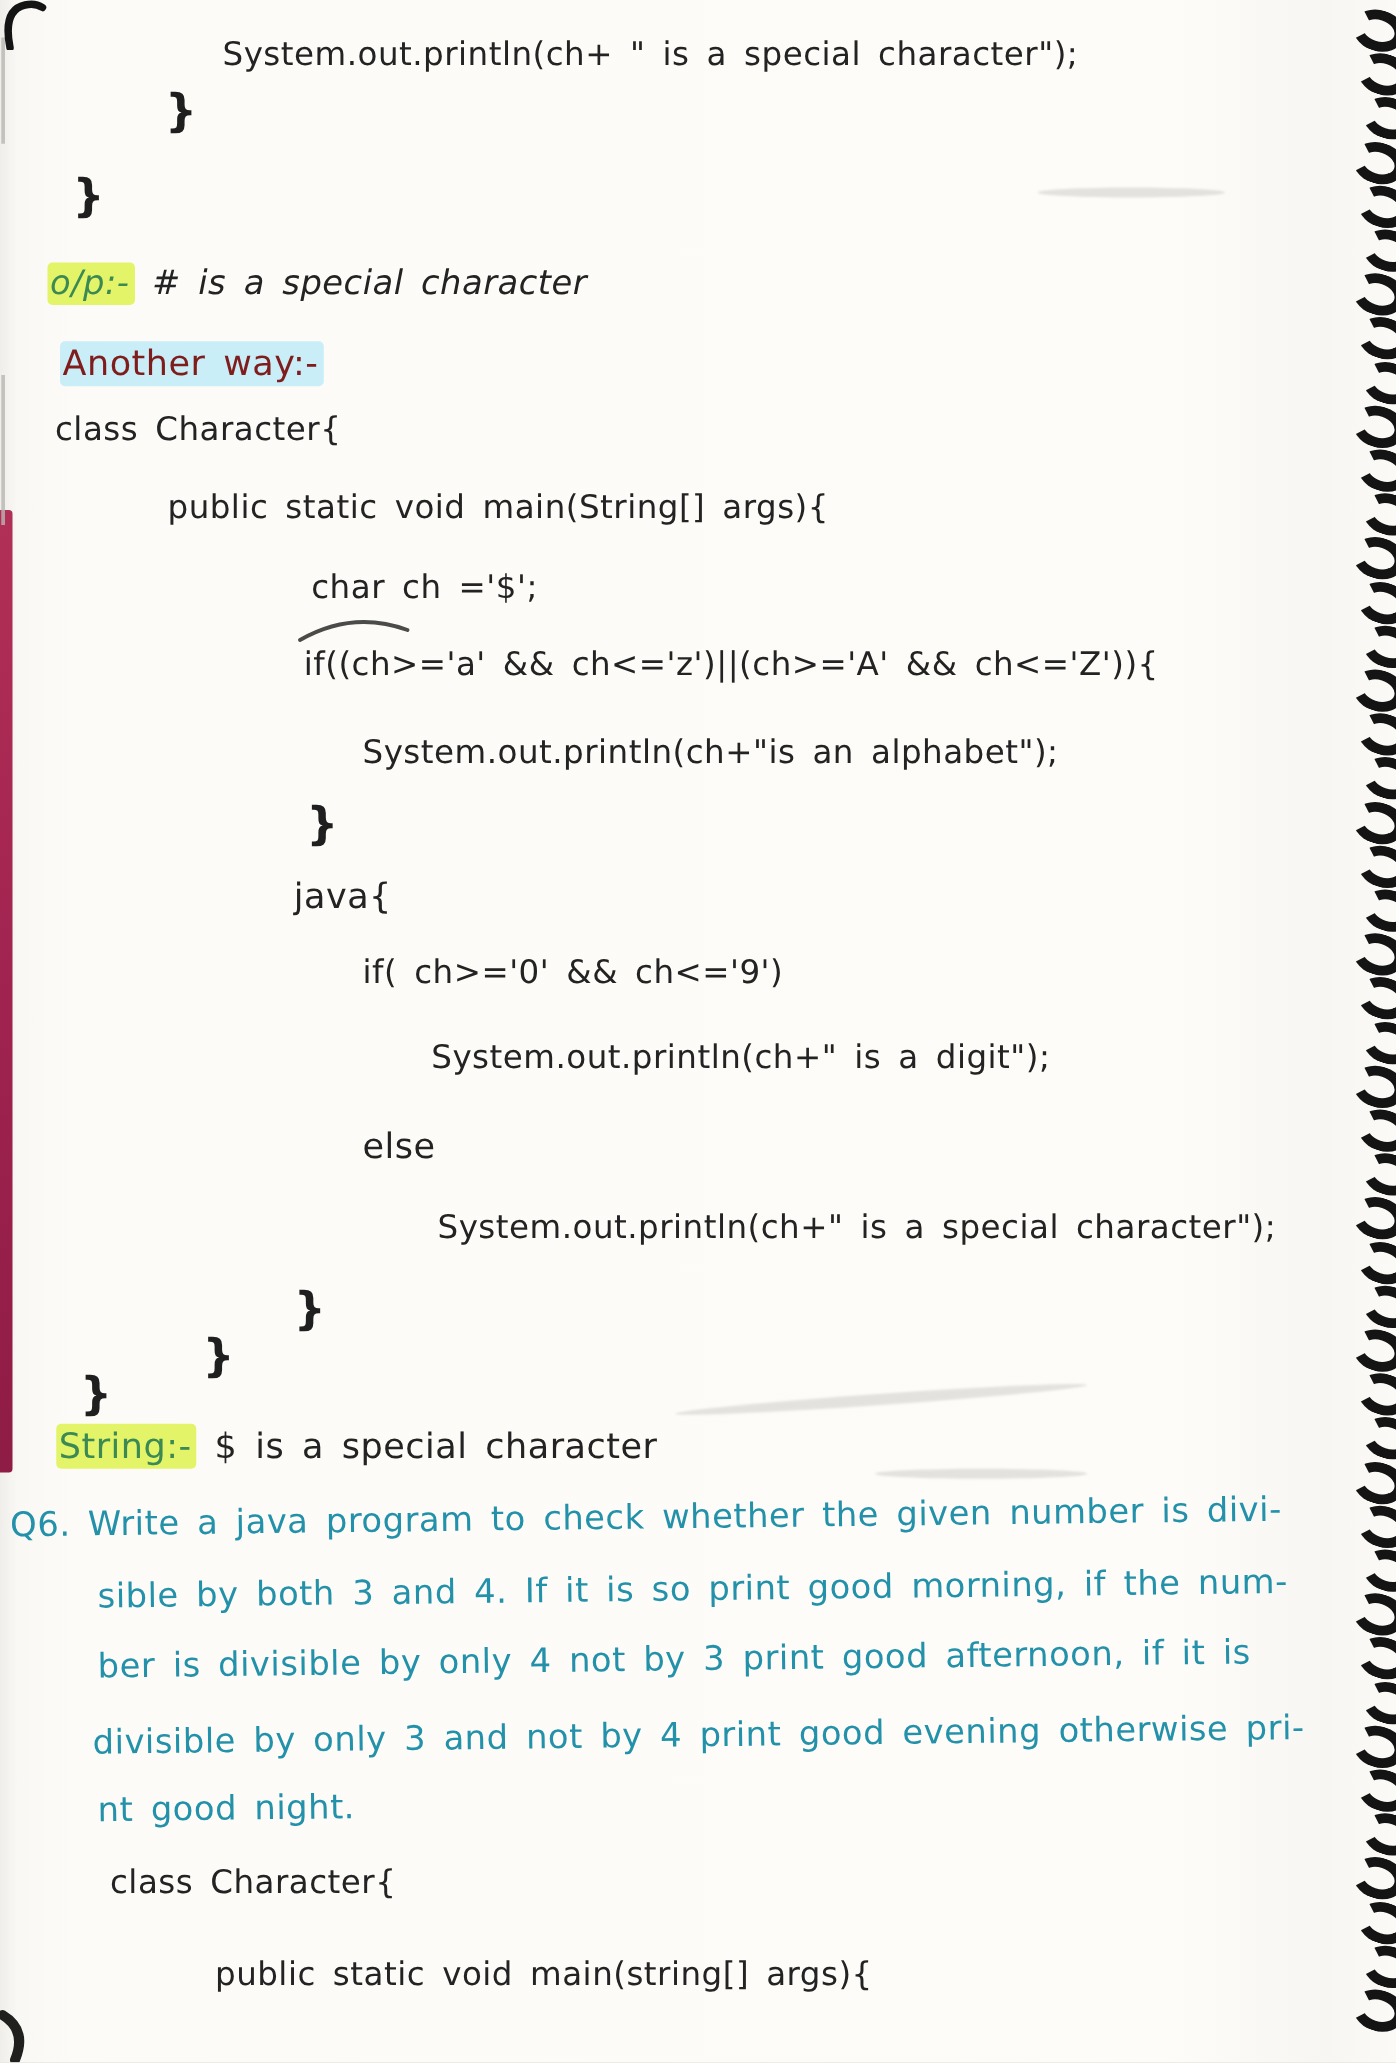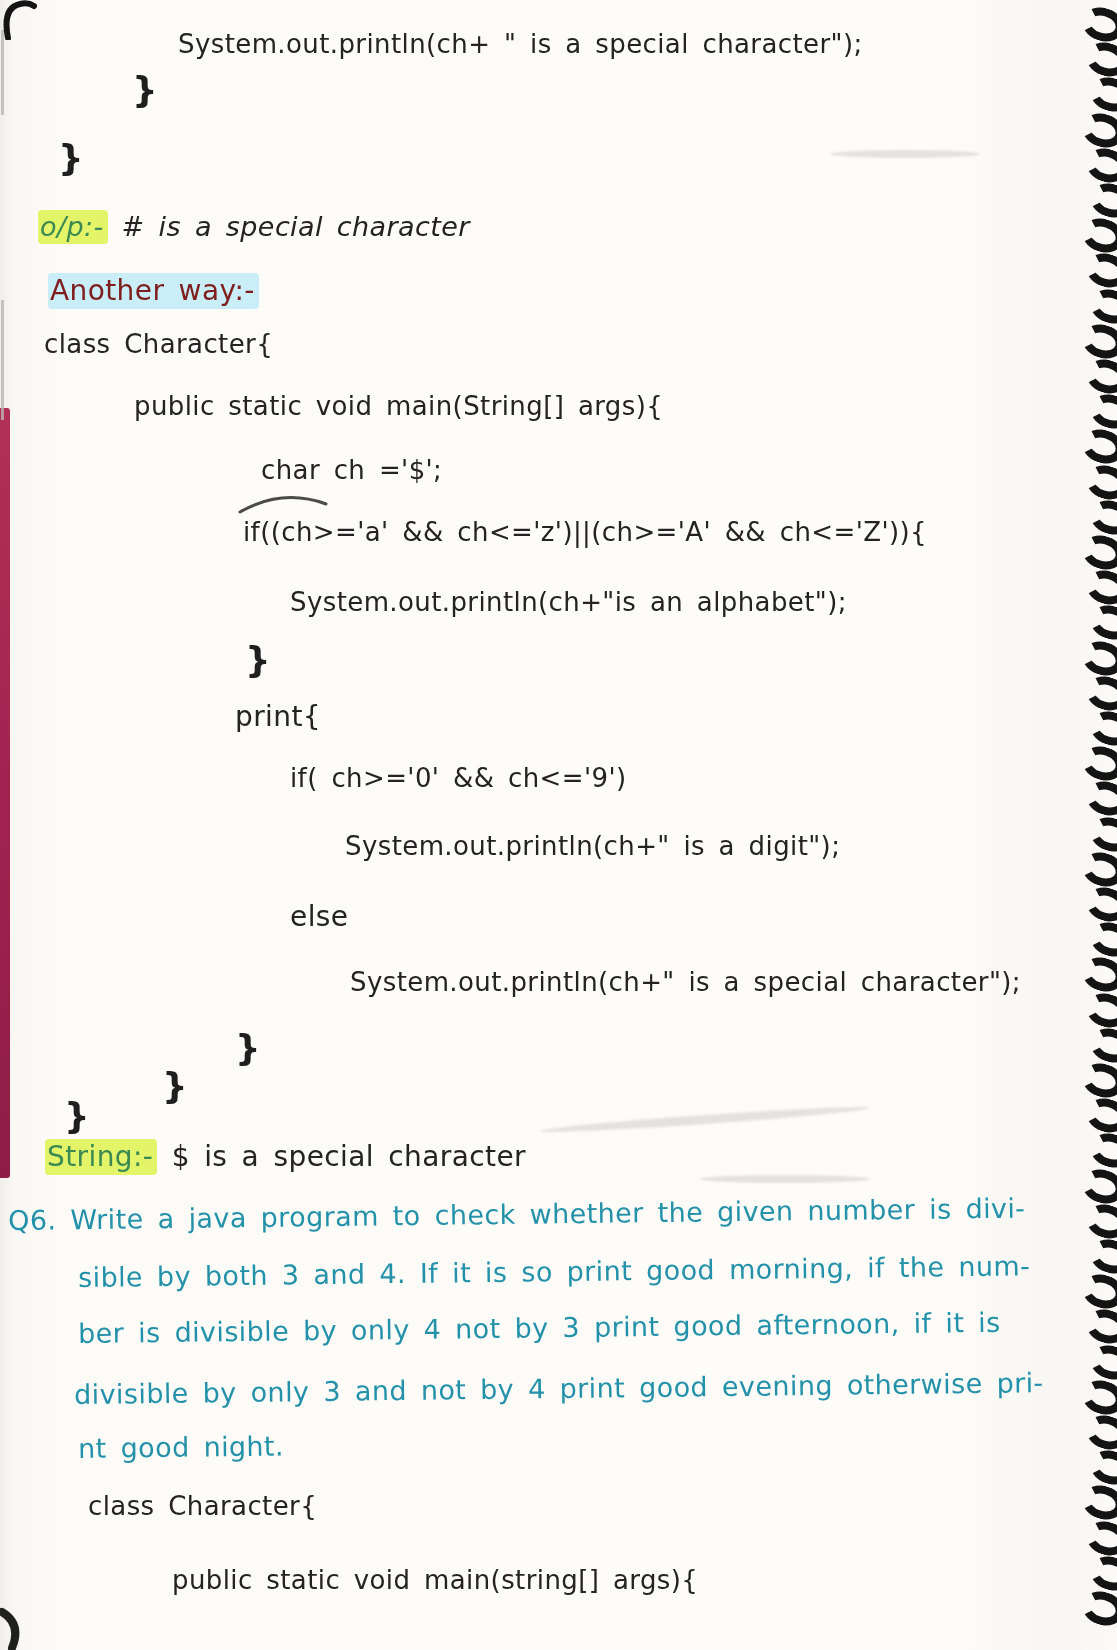--- a/index.html
+++ b/index.html
@@ -79,25 +79,25 @@
     <span class="outline-lbl hl-yellow ink-green">o/p:-</span>
     <span class="ink-black"># is a special character</span>
   </div>
 
   <div class="line ink-blue" style="left:48px;top:276px;font-size:28px;">
     <span class="outline-lbl hl-cyan">Another way:-</span>
   </div>
 
   <div class="line code ink-black" style="left:44px;top:330px;">class Character{</div>
   <div class="line code ink-black" style="left:134px;top:392px;">public static void main(String[] args){</div>
-  <div class="line code ink-black" style="left:261px;top:456px;">char ch ='$';</div>
+  <div class="line code ink-black" style="left:249px;top:456px;">char ch ='$';</div>
   <div class="line code ink-black" style="left:243px;top:518px;">if((ch&gt;='a' &amp;&amp; ch&lt;='z')||(ch&gt;='A' &amp;&amp; ch&lt;='Z')){</div>
   <div class="line code ink-black" style="left:290px;top:588px;">System.out.println(ch+"is an alphabet");</div>
   <div class="line brace" style="left:245px;top:640px;">}</div>
-  <div class="line code ink-black" style="left:235px;top:702px;font-size:28px;">print{</div>
+  <div class="line code ink-black" style="left:235px;top:702px;font-size:28px;">java{</div>
   <div class="line code ink-black" style="left:290px;top:764px;text-align:center;">if( ch&gt;='0' &amp;&amp; ch&lt;='9')</div>
   <div class="line code ink-black" style="left:345px;top:832px;">System.out.println(ch+" is a digit");</div>
   <div class="line code ink-black" style="left:290px;top:902px;font-size:28px;">else</div>
   <div class="line code ink-black" style="left:350px;top:968px;">System.out.println(ch+" is a special character");</div>
   <div class="line brace" style="left:235px;top:1028px;">}</div>
   <div class="line brace" style="left:162px;top:1066px;">}</div>
   <div class="line brace" style="left:64px;top:1096px;">}</div>
 
   <div class="line" style="left:45px;top:1142px;font-size:28px;">
     <span class="outline-lbl hl-yellow ink-green">String:-</span>

